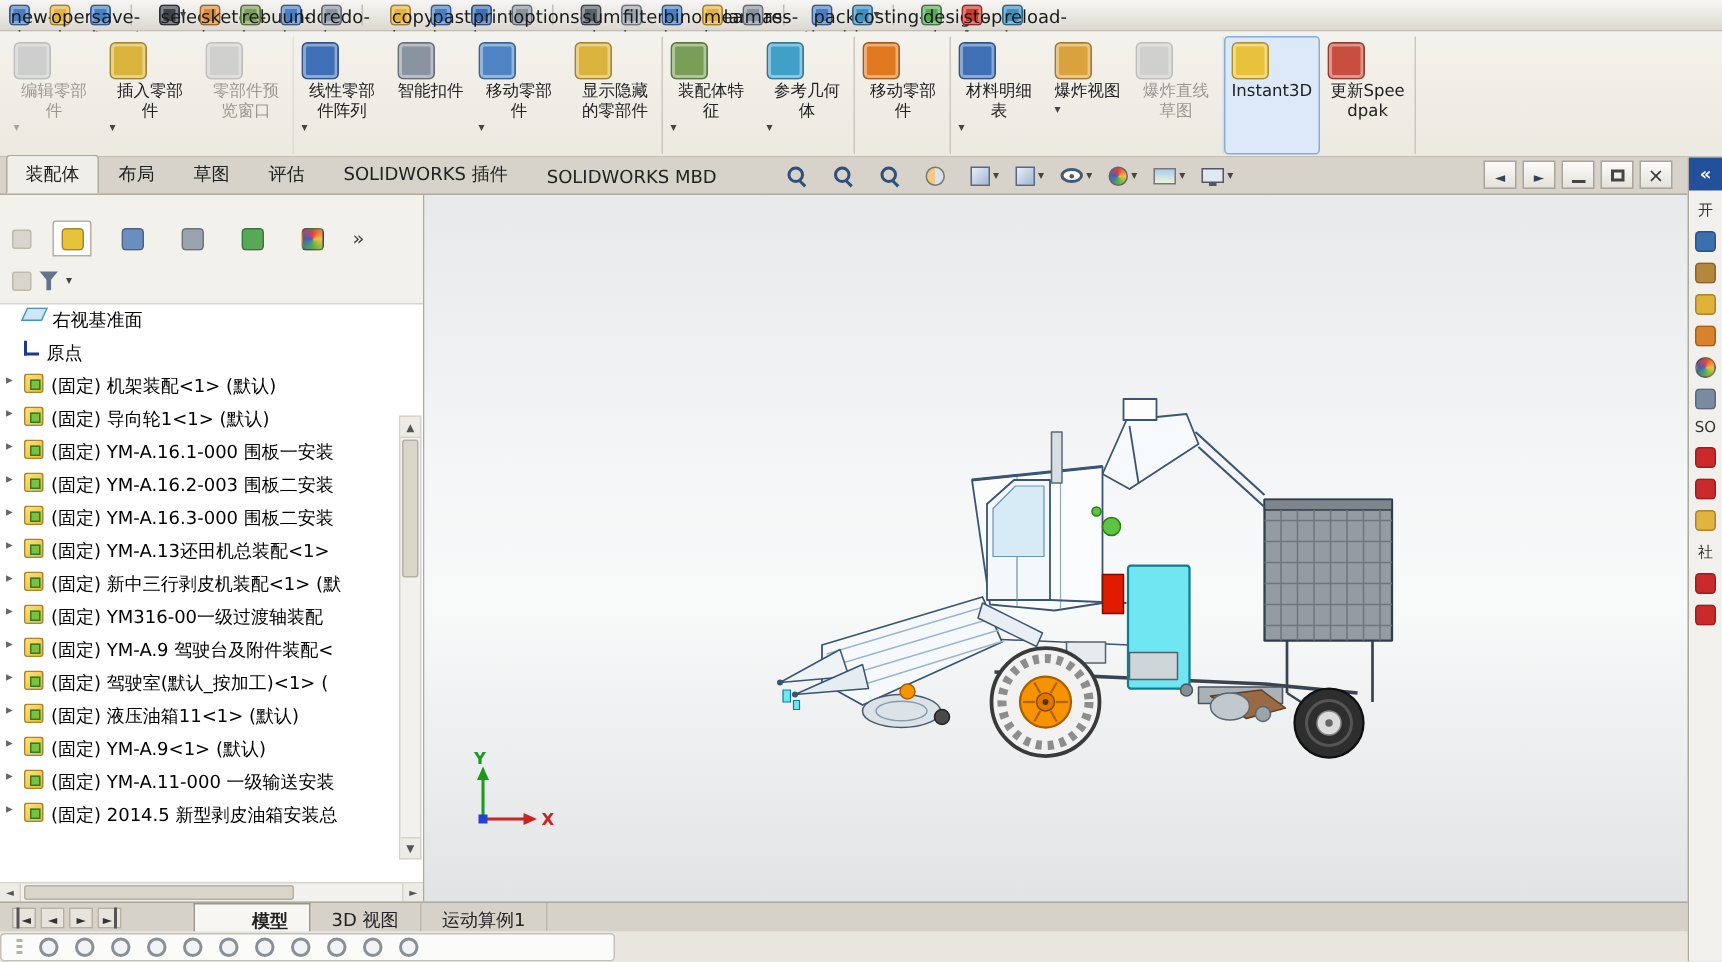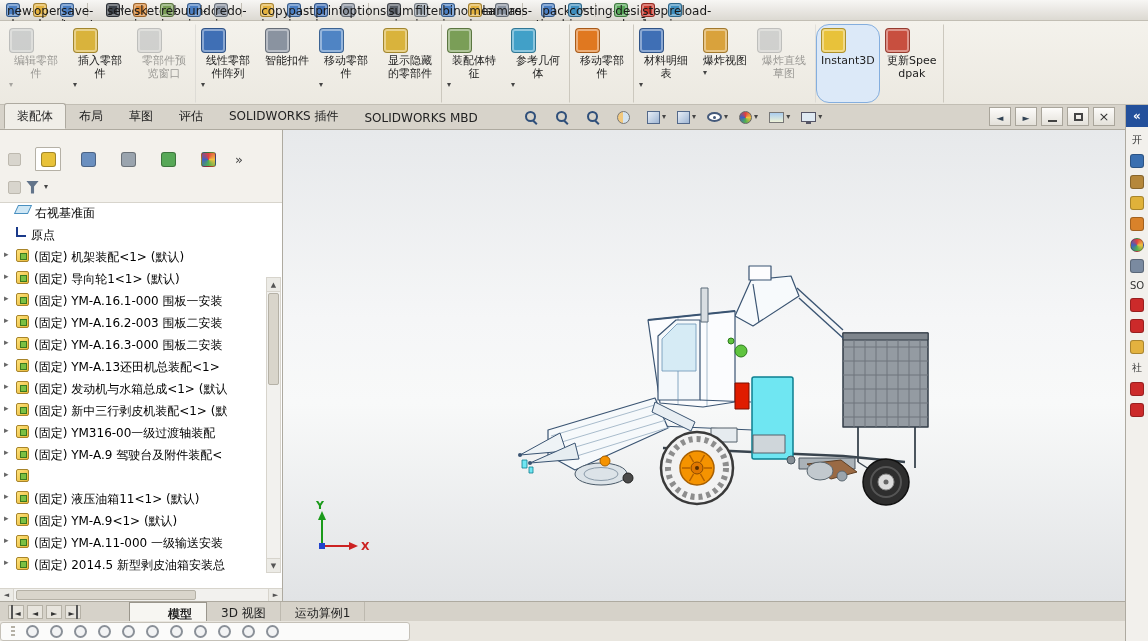--- a/index.html
+++ b/index.html
@@ -14,21 +14,21 @@
   .qic { width:14px; height:14px; border-radius:3px; border:1px solid rgba(0,0,0,.28); box-shadow:inset 0 0 0 2px rgba(255,255,255,.35); }
   .caret { visibility:hidden; font-size:8px; color:#444; line-height:1; }
   .caret.show { visibility:visible; }
   .caret::before { content:"▾"; }
 
   
   .ribbon { position:absolute; top:21px; left:0; right:0; height:84px; background:linear-gradient(#f4f2ec,#ece9e1); border-bottom:1px solid #c2beb4; display:flex; align-items:stretch; padding:3px 4px 1px 4px; }
   .rbtn { display:flex; flex-direction:column; min-width:46px; max-width:64px; padding:3px 4px 0 4px; border:1px solid transparent; }
   .rbtn.sep { border-right:1px solid #ccc8be; border-radius:0; }
   .rbtn.disabled { opacity:.42; filter:grayscale(.7); }
-  .rbtn.active { background:#dce9f8; border:1px solid #84aede; border-radius:13px; }
+  .rbtn.active { background:#dce9f8; border:1px solid #84aede; border-radius:3px; }
   .ricon { width:25px; height:25px; border-radius:4px; border:1px solid rgba(0,0,0,.25); box-shadow:inset 0 0 0 2px rgba(255,255,255,.4); margin-bottom:2px; flex:none; }
   .rlabel { font-size:11px; line-height:1.15; text-align:center; color:#222; word-break:break-all; }
   .rbtn .caret { margin-top:1px; }
 
   
   .tabstrip { position:absolute; top:105px; left:0; right:23px; height:25px; background:#d7d3ca; border-bottom:1px solid #aeaaa0; }
   .ctabs { position:absolute; left:4px; bottom:0; display:flex; align-items:flex-end; }
   .ctab { font-size:12px; padding:4px 12px 3px 12px; color:#222; border:1px solid transparent; }
   .ctab.active { background:#f0eee8; border:1px solid #aeaaa0; border-bottom-color:#f0eee8; border-radius:3px 3px 0 0; }
   .hud { position:absolute; left:522px; top:2px; display:flex; align-items:center; gap:7px; }
@@ -440,40 +440,36 @@
             <span class="tlabel">(固定) YM-A.16.3-000 围板二安装</span>
           </div>
           <div class="trow">
             <span class="arrow show"></span>
             <span class="ticon icon-asm"></span>
             <span class="tlabel">(固定) YM-A.13还田机总装配&lt;1&gt;</span>
           </div>
           <div class="trow">
             <span class="arrow show"></span>
             <span class="ticon icon-asm"></span>
-            <span class="tlabel">(固定) 发动机与水箱总成&lt;1&gt; (默认</span>
-          </div>
-          <div class="trow">
-            <span class="arrow show"></span>
-            <span class="ticon icon-asm"></span>
             <span class="tlabel">(固定) 新中三行剥皮机装配&lt;1&gt; (默</span>
           </div>
           <div class="trow">
             <span class="arrow show"></span>
             <span class="ticon icon-asm"></span>
             <span class="tlabel">(固定) YM316-00一级过渡轴装配</span>
           </div>
           <div class="trow">
             <span class="arrow show"></span>
             <span class="ticon icon-asm"></span>
             <span class="tlabel">(固定) YM-A.9 驾驶台及附件装配&lt;</span>
           </div>
           <div class="trow">
             <span class="arrow show"></span>
             <span class="ticon icon-asm"></span>
+            <span class="tlabel">(固定) 驾驶室(默认_按加工)&lt;1&gt; (</span>
           </div>
           <div class="trow">
             <span class="arrow show"></span>
             <span class="ticon icon-asm"></span>
             <span class="tlabel">(固定) 液压油箱11&lt;1&gt; (默认)</span>
           </div>
           <div class="trow">
             <span class="arrow show"></span>
             <span class="ticon icon-asm"></span>
             <span class="tlabel">(固定) YM-A.9&lt;1&gt; (默认)</span>

